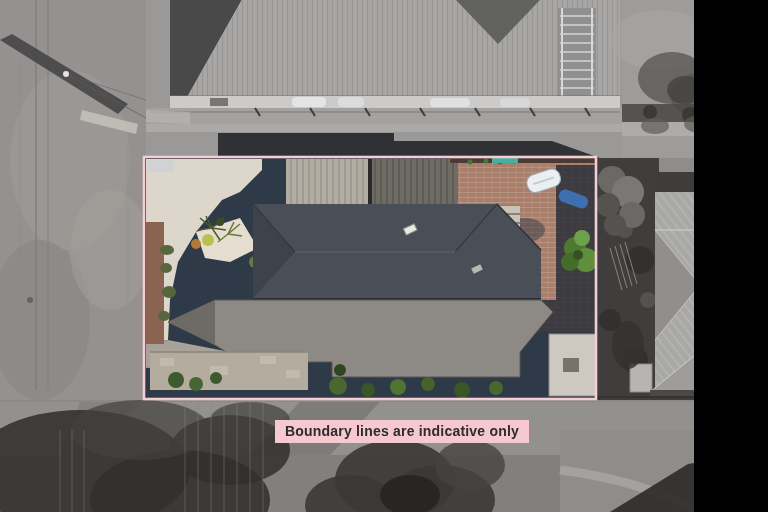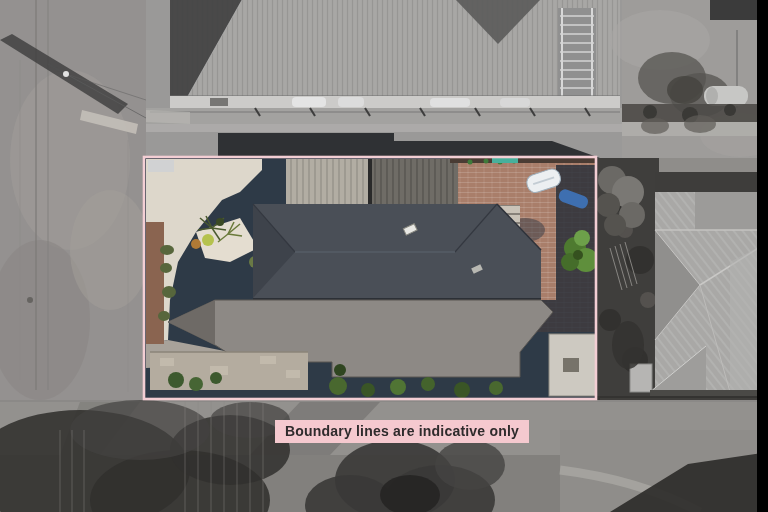--- a/index.html
+++ b/index.html
@@ -1,16 +1,16 @@
 <!DOCTYPE html>
 <html><head>
 <meta charset="utf-8">
 <style>
   html,body{margin:0;padding:0;background:#000;}
-  #stage{position:relative;width:757px;height:512px;overflow:hidden;
+  #stage{position:relative;width:694px;height:512px;overflow:hidden;
          font-family:"Liberation Sans",sans-serif;background:#4c1d95;}
   #stage svg{position:absolute;left:0;top:0;}
   .disclaimer{
     position:absolute;left:402px;top:420px;transform:translateX(-50%);
     height:23px;line-height:23px;padding:0 10px;white-space:nowrap;
     background:#f5c9cf;color:#2f2b2c;font-size:14px;font-weight:bold;
     letter-spacing:.2px;
   }
 </style>
 </head>

